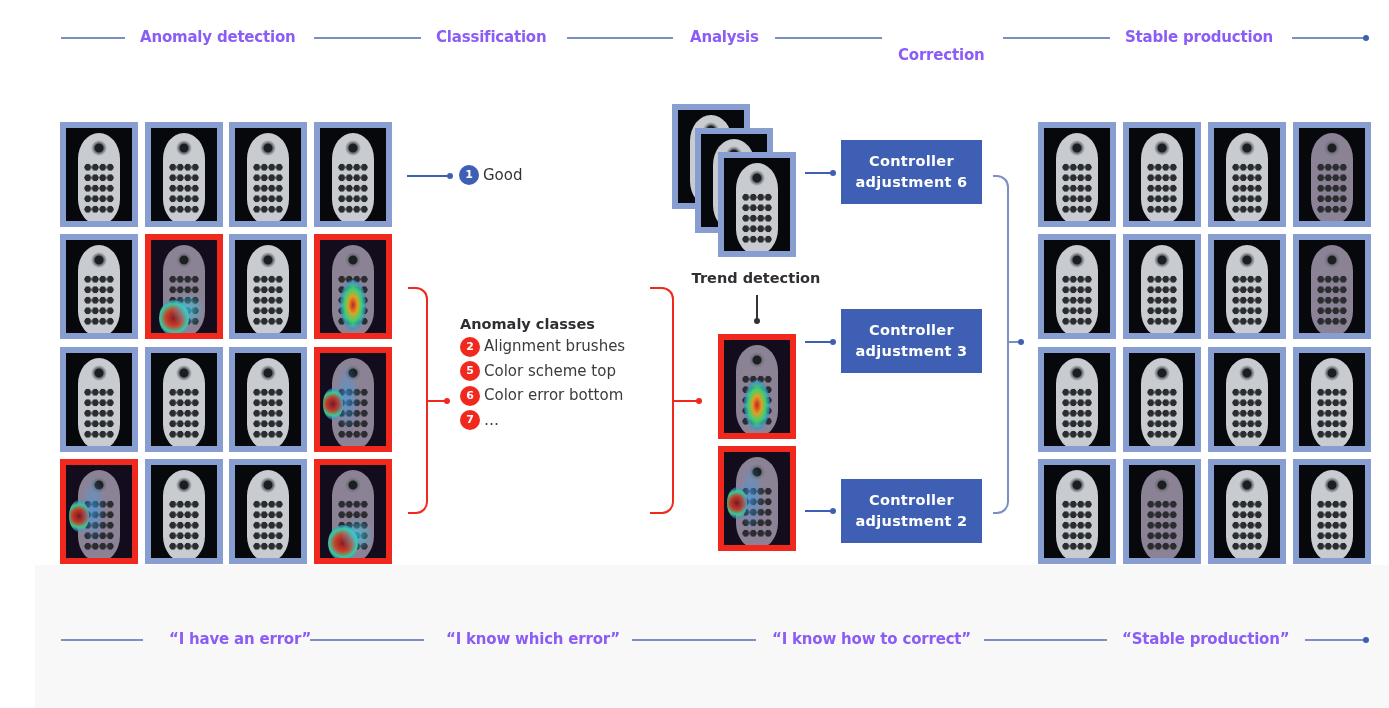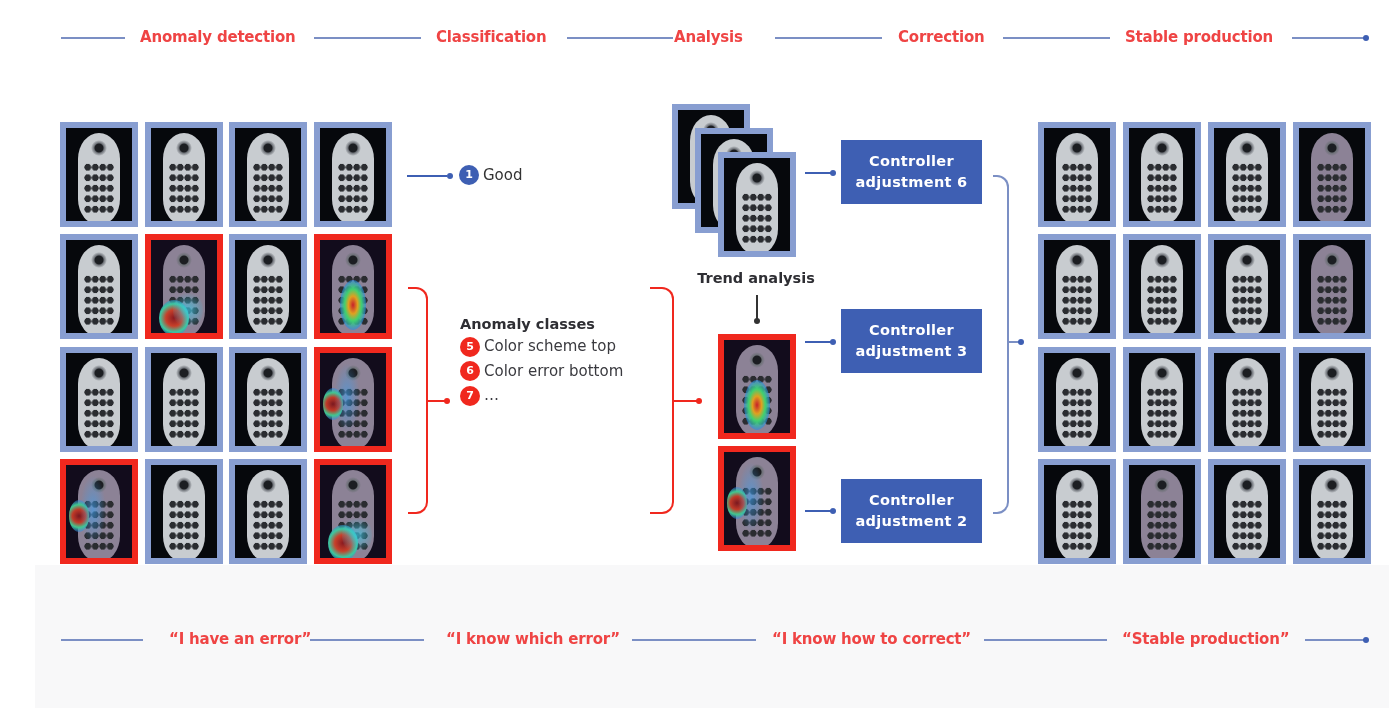--- a/index.html
+++ b/index.html
@@ -2,21 +2,21 @@
 <html><head>
 <meta charset="utf-8">
 <style>
   * { box-sizing: border-box; margin: 0; padding: 0; }
   html, body { width: 1389px; height: 708px; background: #ffffff; overflow: hidden; }
   body { position: relative; font-family: "DejaVu Sans", "Liberation Sans", sans-serif; color: #2a2a2e; }
   .bottom-bg { position: absolute; left: 35px; top: 565px; width: 1354px; height: 143px; background: #f8f8f9; }
 
   .flow-row { position: absolute; left: 0; width: 1389px; height: 20px; }
   .flow-row .seg { position: absolute; top: 9px; height: 2px; background: #7b8fc4; }
-  .flow-row .lbl { position: absolute; top: 0; font-weight: bold; font-size: 15px; white-space: nowrap; color: #ef4444; letter-spacing: -0.2px; }
+  .flow-row .lbl { position: absolute; top: 0; font-weight: bold; font-size: 15px; white-space: nowrap; color: #8b5cf6; letter-spacing: -0.2px; }
   .flow-row .enddot { position: absolute; top: 7px; width: 6px; height: 6px; border-radius: 50%; background: #3e5fb3; }
 
   .tile { position: absolute; width: 78px; height: 105px; border: 6px solid #889ed1; background: #06080c; overflow: hidden; }
   .tile.red { border-color: #f0281e; background: #120c1c; }
   .tile .brush { position: absolute; left: 50%; top: 5px; width: 42px; height: 92px; margin-left: -21px; border-radius: 21px / 26px; background: #c8ccd0; }
   .tile .brush.purple { background: #8c8296; }
   .tile .dots { position: absolute; left: 50%; top: 34px; margin-left: -15px; width: 30px; height: 52px;
      background-image: radial-gradient(circle, #2a2c30 3.2px, transparent 3.6px); background-size: 7.5px 10.5px; }
   .tile .head { position: absolute; left: 50%; top: 12px; margin-left: -8px; width: 16px; height: 16px; border-radius: 50%;
      background: radial-gradient(circle, #1c1e22 4px, #6c7076 5px, transparent 8px); }
@@ -49,23 +49,23 @@
 <body>
 
 <div class="bottom-bg"></div>
 
 <div class="flow-row" style="top:28px;">
   <div class="seg" style="left:61px;width:64px;"></div>
   <div class="lbl" style="left:140px;">Anomaly detection</div>
   <div class="seg" style="left:314px;width:107px;"></div>
   <div class="lbl" style="left:436px;">Classification</div>
   <div class="seg" style="left:567px;width:106px;"></div>
-  <div class="lbl" style="left:674px;">Analysis</div>
+  <div class="lbl" style="left:690px;">Analysis</div>
   <div class="seg" style="left:775px;width:107px;"></div>
-  <div class="lbl" style="left:898px;">Correction</div>
+  <div class="lbl" style="left:898px;margin-top:18px;">Correction</div>
   <div class="seg" style="left:1003px;width:107px;"></div>
   <div class="lbl" style="left:1125px;">Stable production</div>
   <div class="seg" style="left:1292px;width:73px;"></div>
   <div class="enddot" style="left:1363px;"></div>
 </div>
 
 <div id="detect-grid">
     <div class="tile" style="left: 60px; top: 122px;">
       <div class="brush"></div>
       <div class="head"></div>
@@ -163,20 +163,21 @@
   <div class="txt"><span class="badge blue">1</span><span>Good</span></div>
 </div>
 
 <div class="bracket" style="left:408px;top:287px;width:20px;height:227px;"></div>
 <div class="hline" style="left:428px;top:400px;width:18px;background:#f0281e;"></div>
 <div class="hdot" style="left:444px;top:398px;background:#f0281e;"></div>
 
 <div class="classes">
   <div class="title">Anomaly classes</div>
   <div id="class-items">
+      <div class="item"><span class="badge red">2</span><span>Alignment brushes</span></div>
       <div class="item"><span class="badge red">5</span><span>Color scheme top</span></div>
       <div class="item"><span class="badge red">6</span><span>Color error bottom</span></div>
       <div class="item"><span class="badge red">7</span><span>…</span></div>
     </div>
 </div>
 
 <div class="bracket" style="left:650px;top:287px;width:24px;height:227px;"></div>
 <div class="hline" style="left:674px;top:400px;width:24px;background:#f0281e;"></div>
 <div class="hdot" style="left:696px;top:398px;background:#f0281e;"></div>
 
@@ -190,21 +191,21 @@
       <div class="brush"></div>
       <div class="head"></div>
       <div class="dots"></div>
     </div>
     <div class="tile" style="left: 718px; top: 152px;">
       <div class="brush"></div>
       <div class="head"></div>
       <div class="dots"></div>
     </div>
   </div>
-<div class="trend-label">Trend analysis</div>
+<div class="trend-label">Trend detection</div>
 <div class="vline" style="left:756px;top:295px;height:25px;"></div>
 <div class="hdot" style="left:754px;top:318px;background:#333;"></div>
 
 <div id="analysis-tiles">
     <div class="tile red" style="left: 718px; top: 334px;">
       <div class="brush purple"></div>
       <div class="head"></div>
       <div class="dots"></div>
       <div class="heat" style="left: 20px; top: 40px; width: 26px; height: 50px; background: radial-gradient(rgb(200, 32, 42) 0%, rgb(224, 160, 32) 25%, rgb(64, 208, 112) 45%, rgba(40, 140, 230, 0.6) 70%, transparent 100%);"></div>
     </div>

